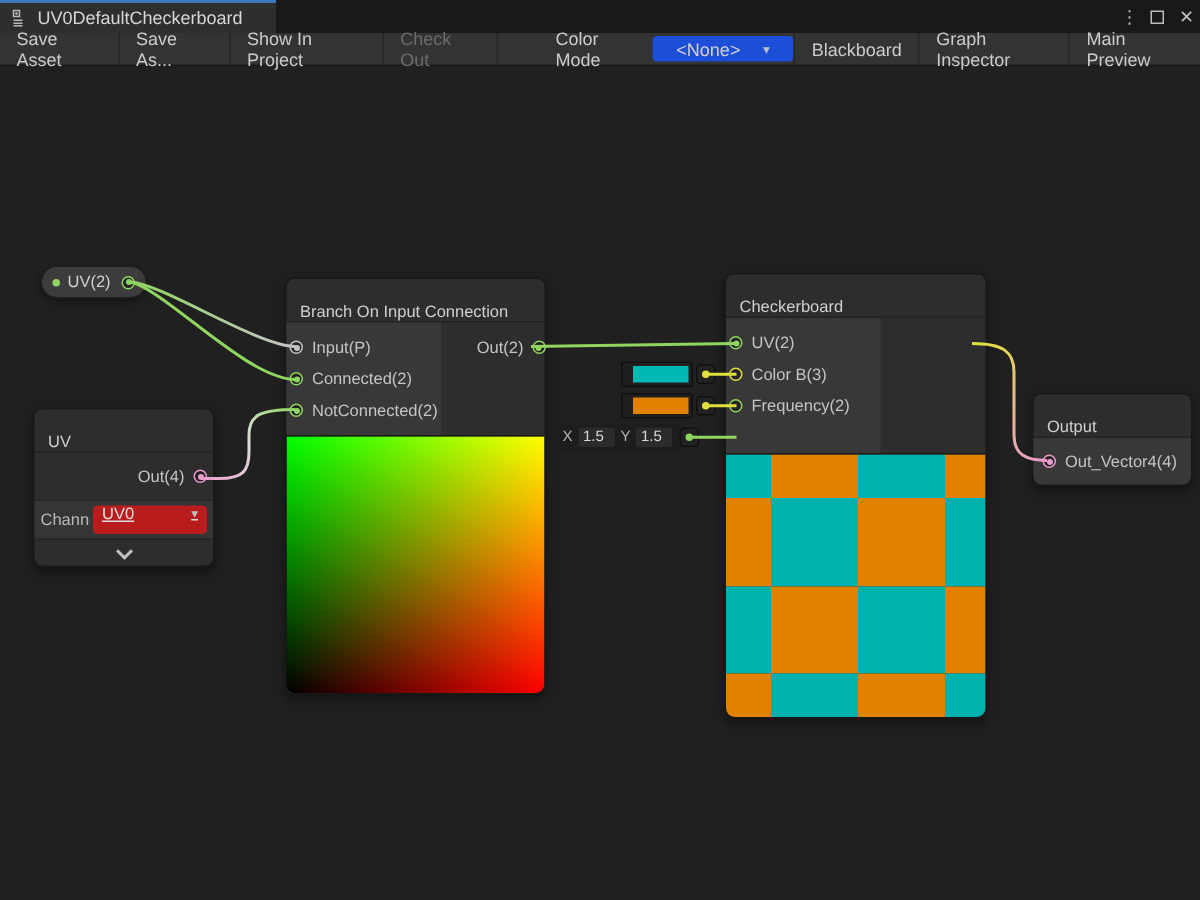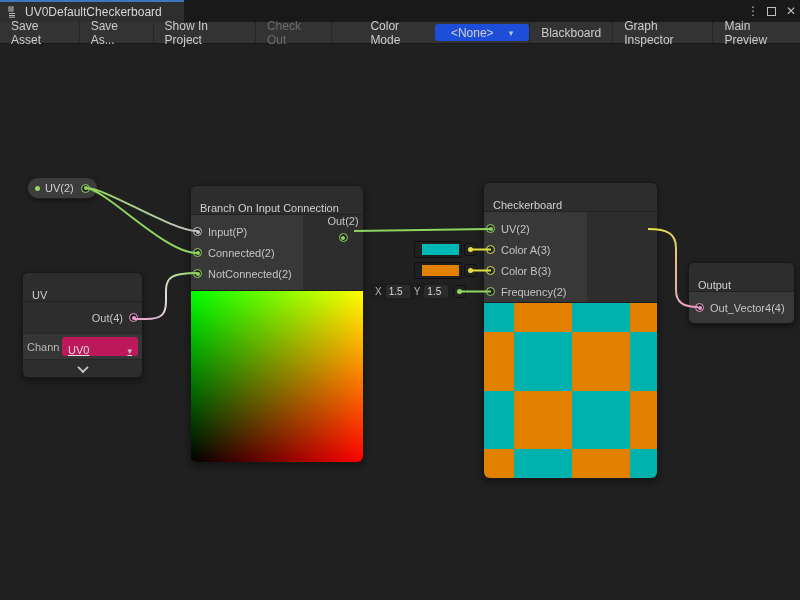--- a/index.html
+++ b/index.html
@@ -29,21 +29,21 @@
   .cm-drop .arrow { margin-left:auto; font-size:9px; color:#c0c0c0; }
 
   
   .node { position:absolute; background:#2d2d2d; border:1px solid #181818; border-radius:6px;
     color:#c4c4c4; font-size:11px; box-shadow:0 3px 7px rgba(0,0,0,.45); }
   .nhead { height:29px; display:flex; align-items:flex-end; padding:0 9px; color:#d0d0d0;
     border-bottom:1px solid #222222; border-radius:6px 6px 0 0; }
   .nbody { display:flex; align-items:stretch; }
   .in-panel { background:#383838; }
   .prow { display:flex; align-items:center; height:21px; padding:0 2px; gap:6px; white-space:nowrap; }
-  .orow { display:flex; align-items:center; justify-content:flex-end; height:21px; padding:0 4px; gap:6px;flex-direction:column; }
+  .orow { display:flex; align-items:center; justify-content:flex-end; height:21px; padding:0 4px; gap:6px; }
 
   .port { width:9px; height:9px; border-radius:50%; border:1px solid var(--pc,#999); flex:0 0 9px;
     display:flex; align-items:center; justify-content:center; background:rgba(20,20,20,.55); }
   .port .dot { width:4px; height:4px; border-radius:50%; background:var(--pc,#999); }
   .p-v2 { --pc:var(--vector2-green,#90d55f); }
   .p-v3 { --pc:var(--vector3-yellow,#e0e13f); }
   .p-v4 { --pc:var(--vector4-pink,#ec9ccb); }
   .p-prop { --pc:var(--property-gray,#c4c4c4); }
 
   .preview { border-top:1px solid #1b1b1b; border-radius:0 0 6px 6px; overflow:hidden; }
@@ -65,22 +65,22 @@
   #checkerboard-node .in-panel { width:103px; padding-top:6px; }
   #checkerboard-node .out-panel { flex:1; padding-top:6px; }
   #checkerboard-node .preview { height:176px; }
 
   
   #uv-node { left:22px; top:272px; width:121px; }
   #uv-node .outrow { height:31px; display:flex; align-items:center; justify-content:flex-end; gap:6px; padding:0 4px; }
   #uv-node .ctlrow { height:27px; background:#353535; display:flex; align-items:center; padding:0 4px; gap:2px;
     border-top:1px solid #262626; border-bottom:1px solid #262626; }
   #uv-node .ctlrow .lbl { color:#b8b8b8; overflow:hidden; }
-  .mini-drop { width:76px; height:19px; background:#be185d; border-radius:3px; display:flex;
-    align-items:flex-end; padding:0 6px; color:#dddddd; flex:0 0 76px;text-decoration:underline; }
+  .mini-drop { width:76px; height:19px; background:#b91c1c; border-radius:3px; display:flex;
+    align-items:flex-start; padding:0 6px; color:#dddddd; flex:0 0 76px;text-decoration:underline; }
   .mini-drop .arrow { margin-left:auto; font-size:9px; color:#c0c0c0; }
   #uv-node .collapse { height:17px; display:flex; align-items:center; justify-content:center; border-radius:0 0 6px 6px; }
   .chev { width:8px; height:8px; border-left:2px solid #c0c0c0; border-bottom:2px solid #c0c0c0;
     transform:rotate(-45deg) translate(1px,-1px); }
 
   
   #output-node { left:688px; top:262px; width:107px; }
   #output-node .nbody { height:31px; }
   #output-node .in-panel { flex:1; display:flex; align-items:center; gap:6px; padding:0 2px 0 6px;
     border-radius:0 0 6px 6px; }
@@ -220,24 +220,20 @@
   <div class="nhead">
     <span>Checkerboard</span>
   </div>
   <div class="nbody">
     <div class="in-panel">
       <div class="prow">
         <span class="port p-v2">
             <span class="dot"></span>
           </span>
         <span>UV(2)</span>
-      </div>
-      <div class="prow">
-        <span class="port p-v3"></span>
-        <span>Color A(3)</span>
       </div>
       <div class="prow">
         <span class="port p-v3"></span>
         <span>Color B(3)</span>
       </div>
       <div class="prow">
         <span class="port p-v2"></span>
         <span>Frequency(2)</span>
       </div>
     </div>

